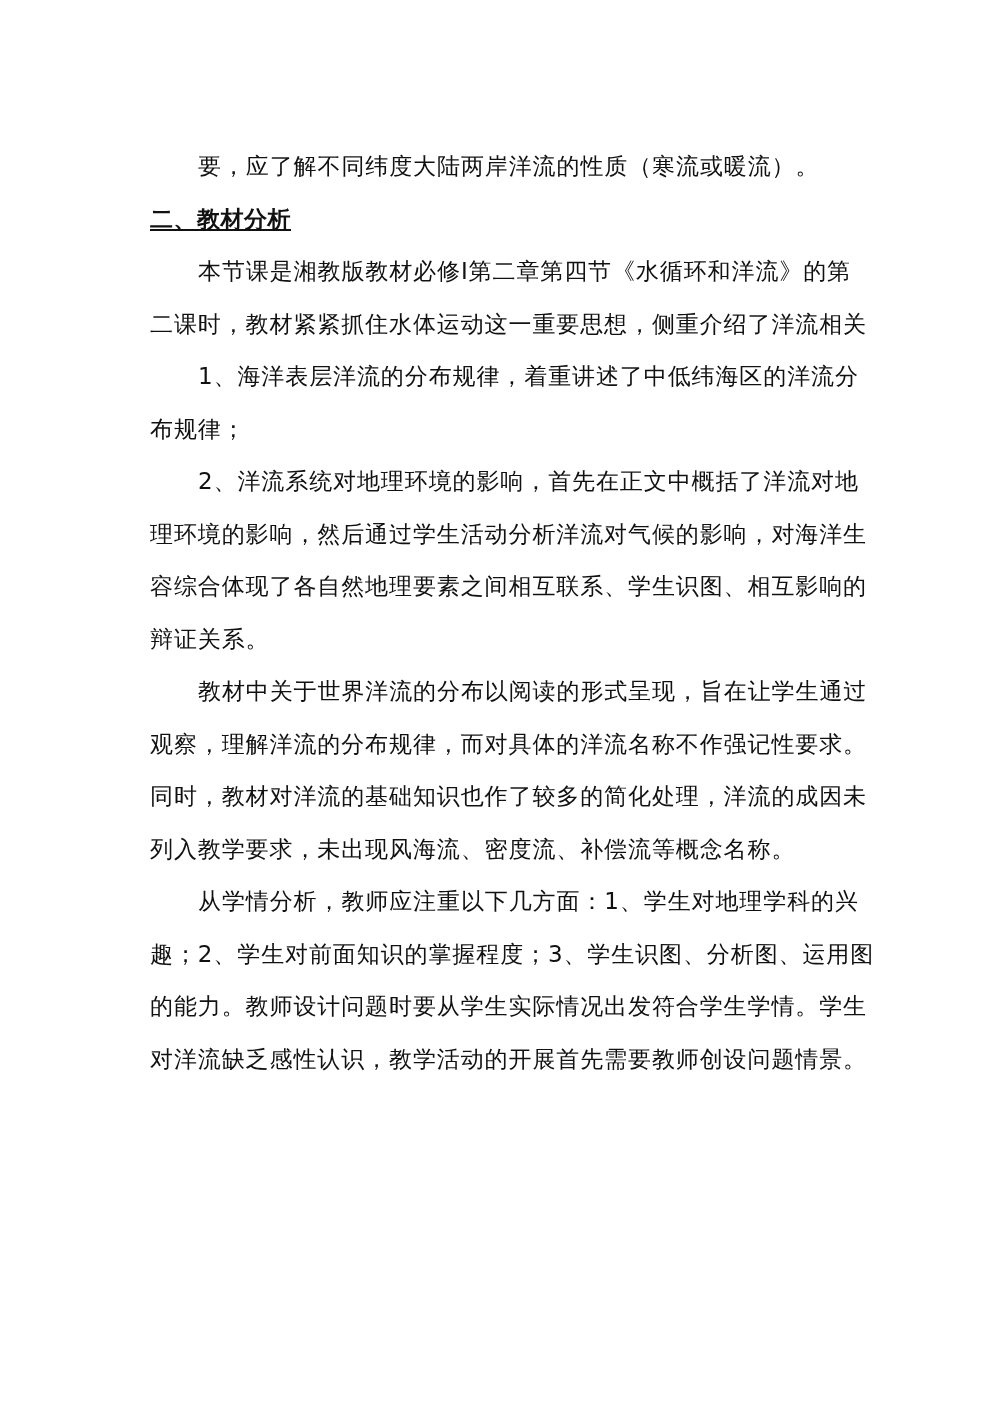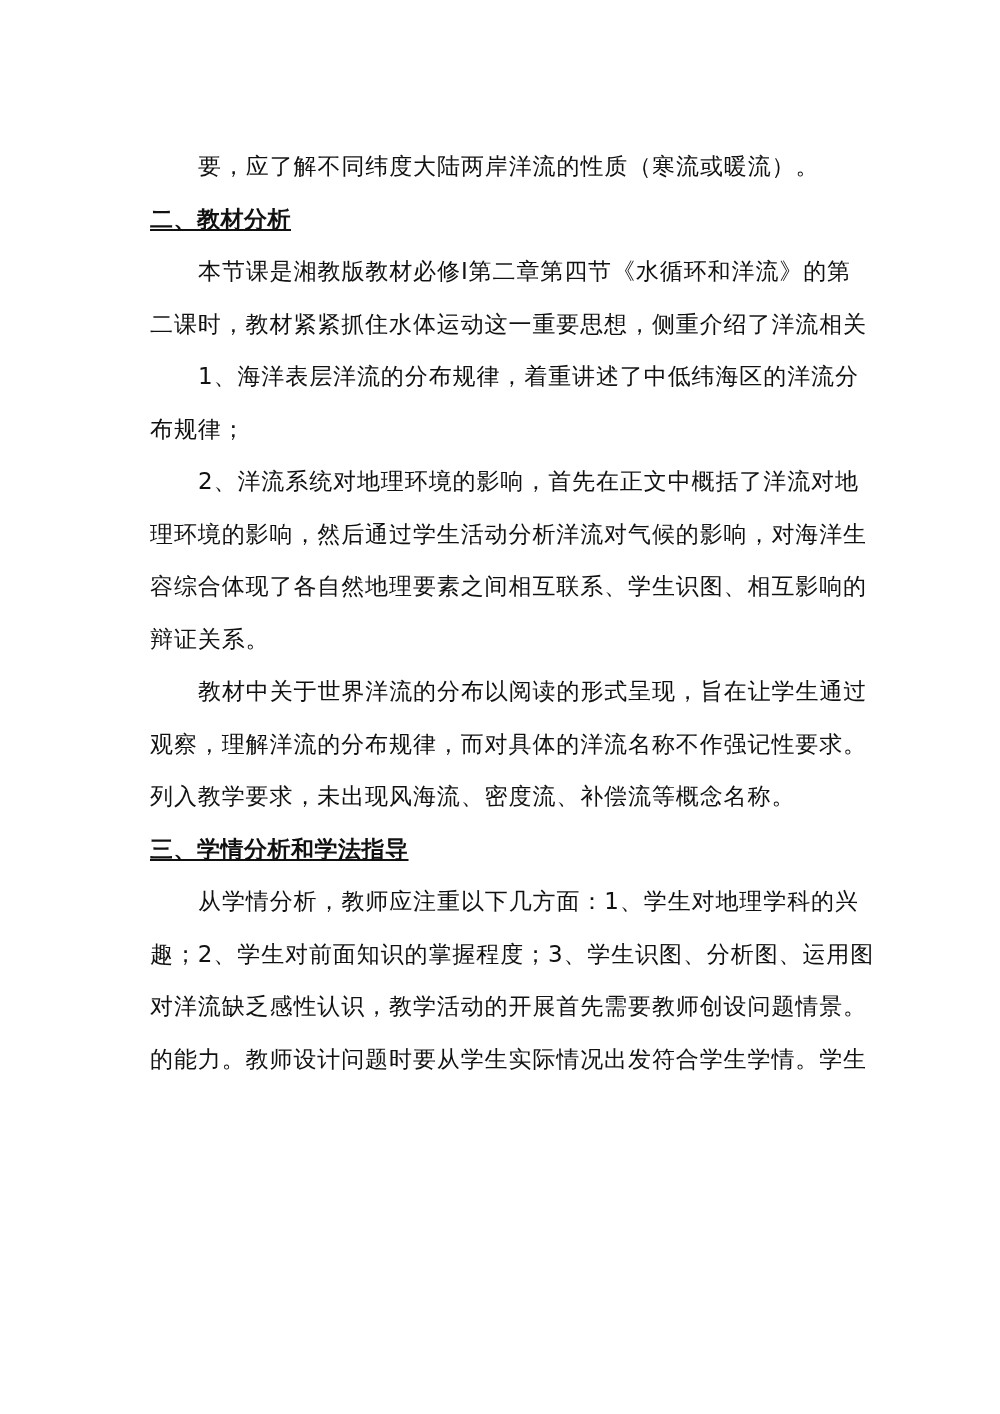--- a/index.html
+++ b/index.html
@@ -58,22 +58,22 @@
   <div class="line indent">1、海洋表层洋流的分布规律，着重讲述了中低纬海区的洋流分</div>
   <div class="line last">布规律；</div>
 
   <div class="line indent">2、洋流系统对地理环境的影响，首先在正文中概括了洋流对地</div>
   <div class="line">理环境的影响，然后通过学生活动分析洋流对气候的影响，对海洋生</div>
   <div class="line">容综合体现了各自然地理要素之间相互联系、学生识图、相互影响的</div>
   <div class="line last">辩证关系。</div>
 
   <div class="line indent">教材中关于世界洋流的分布以阅读的形式呈现，旨在让学生通过</div>
   <div class="line">观察，理解洋流的分布规律，而对具体的洋流名称不作强记性要求。</div>
+  <div class="line">同时，教材对洋流的基础知识也作了较多的简化处理，洋流的成因未</div>
   <div class="line last">列入教学要求，未出现风海流、密度流、补偿流等概念名称。</div>
 
-  <div class="line heading">三、学情分析和学法指导</div>
 
   <div class="line indent">从学情分析，教师应注重以下几方面：1、学生对地理学科的兴</div>
   <div class="line">趣；2、学生对前面知识的掌握程度；3、学生识图、分析图、运用图</div>
+  <div class="line">的能力。教师设计问题时要从学生实际情况出发符合学生学情。学生</div>
   <div class="line last">对洋流缺乏感性认识，教学活动的开展首先需要教师创设问题情景。</div>
-  <div class="line">的能力。教师设计问题时要从学生实际情况出发符合学生学情。学生</div>
 
 </div>
 
 </body></html>

